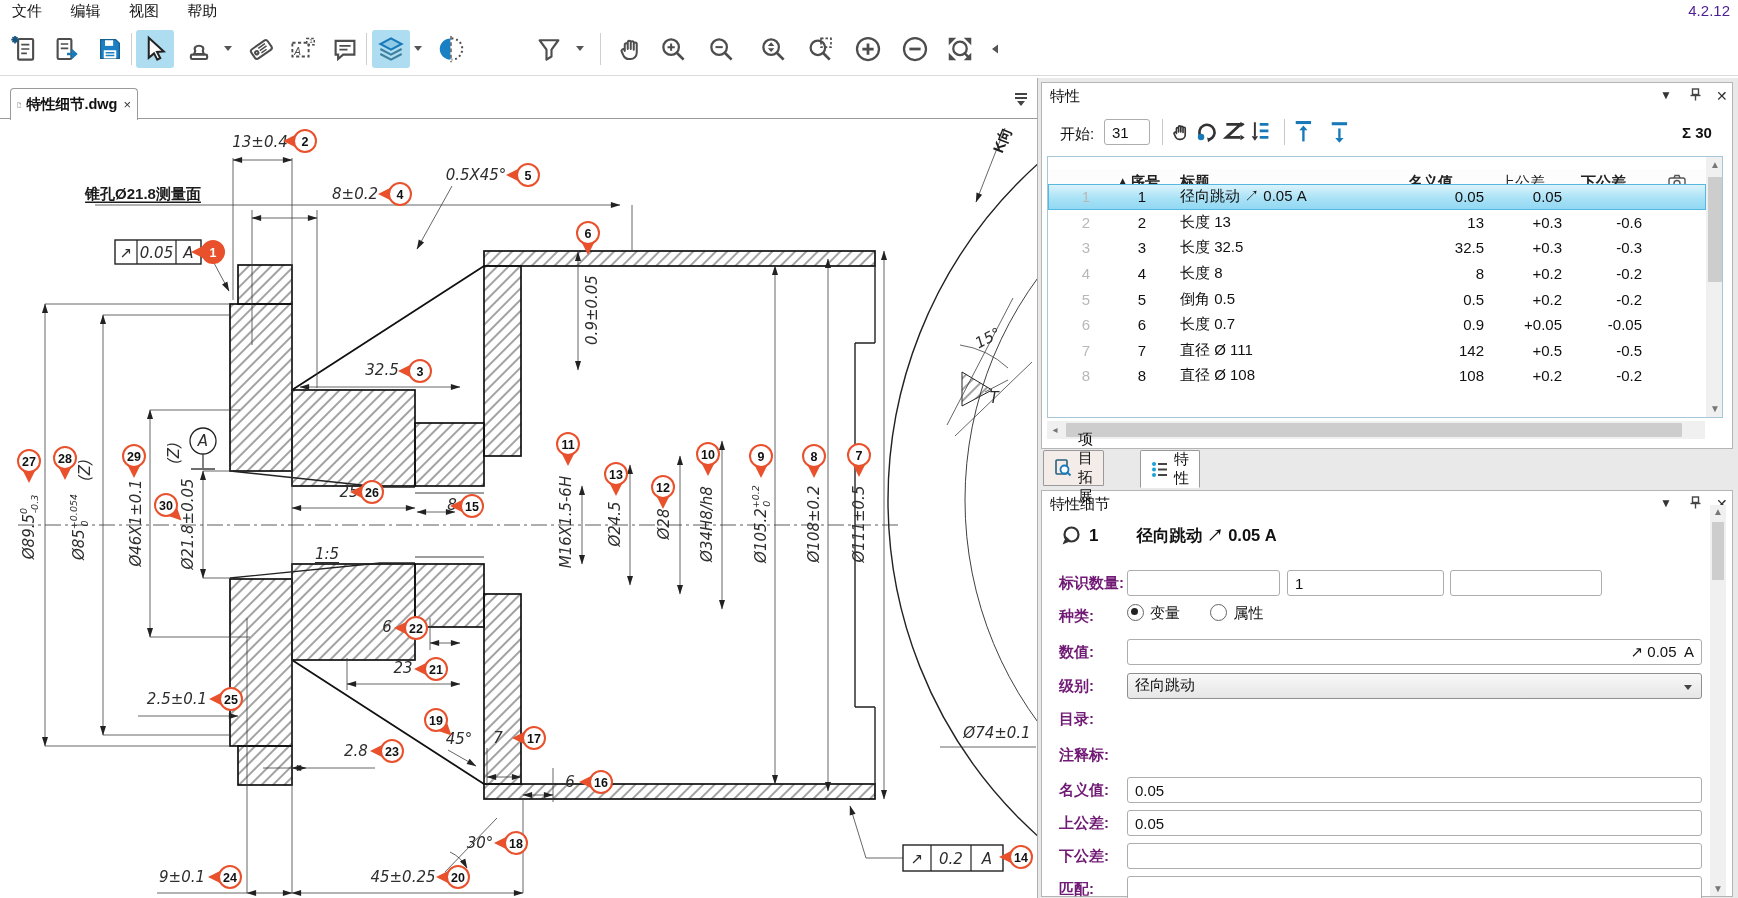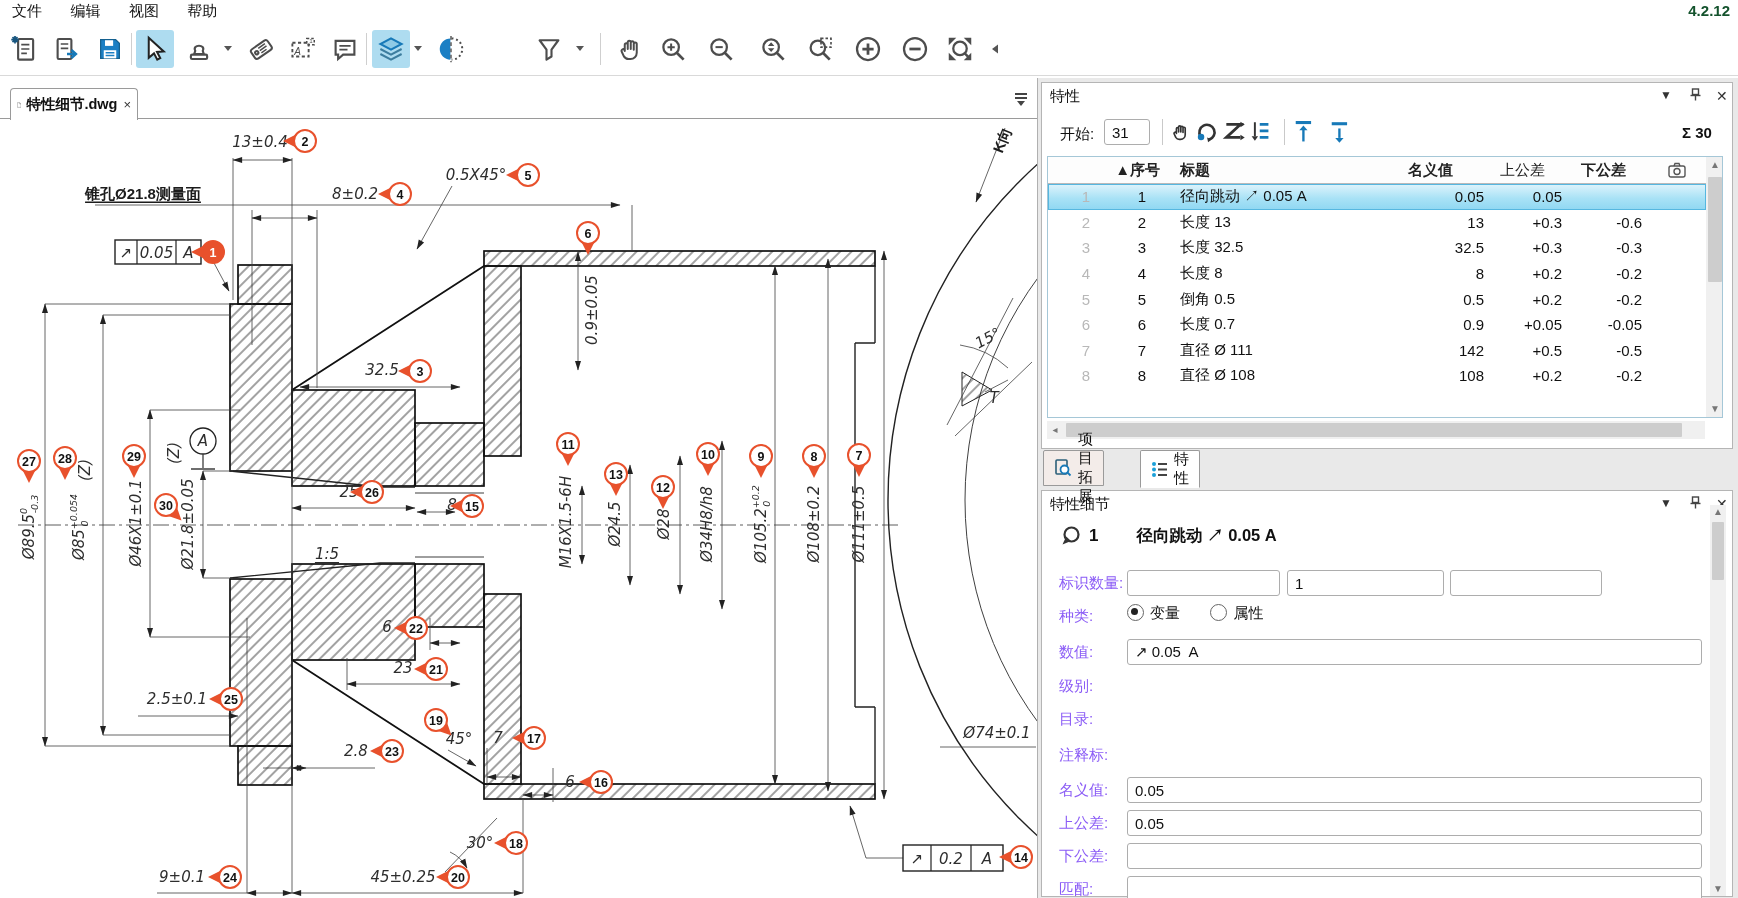--- a/index.html
+++ b/index.html
@@ -1,21 +1,21 @@
 <!DOCTYPE html>
 <html><head>
 <meta charset="utf-8">
 <style>
   html,body{margin:0;padding:0;width:1738px;height:898px;overflow:hidden;background:#fff;
     font-family:"Liberation Sans",sans-serif;-webkit-font-smoothing:antialiased;}
   .abs{position:absolute;box-sizing:border-box;}
   
   #menubar{left:0;top:0;width:1738px;height:22px;background:#fff;}
   #menubar span{display:inline-block;margin:2px 0 0 0;padding:0 12px;font-size:15px;color:#111;cursor:default;}
-  #version{right:8px;top:2px;font-size:15px;font-weight:bold;color:#14532d;margin-left:12px;}
+  #version{right:8px;top:2px;font-size:15px;font-weight:normal;color:#4c1d95;margin-left:12px;}
   #toolbar{left:0;top:22px;width:1738px;height:54px;background:#fff;border-bottom:1px solid #d9d9d9;}
   .tool{position:absolute;top:8px;width:38px;height:38px;border-radius:3px;display:flex;align-items:center;justify-content:center;}
   .tool.active{background:#aedcf0;}
   .tool svg{width:30px;height:30px;}
   .tsep{position:absolute;top:11px;width:1px;height:32px;background:#cfcfcf;}
   .tdd{position:absolute;top:24px;width:0;height:0;border-left:4px solid transparent;border-right:4px solid transparent;border-top:5px solid #555;}
   
   #canvas-bg{left:0;top:76px;width:1037px;height:822px;background:#fff;}
   #tabline{left:0;top:118px;width:1037px;height:1px;background:#9a9a9a;z-index:4;}
   #doc-tab{left:10px;top:88px;width:128px;height:32px;background:#fff;border:1px solid #9a9a9a;border-bottom:none;
@@ -51,21 +51,21 @@
   .sbtn{position:absolute;display:flex;align-items:center;justify-content:center;}
   
   #start-label{left:18px;top:42px;font-size:15px;color:#111;}
   #start-input{left:62px;top:36px;width:46px;height:26px;}
   .inp{position:absolute;border:1px solid #adadad;border-radius:3px;background:#fff;
     font:15px "Liberation Sans",sans-serif;color:#111;padding:0 7px;box-sizing:border-box;height:26px;}
   .vsep{position:absolute;width:1px;background:#c9c9c9;}
   #sum-count{left:640px;top:41px;font-size:15px;font-weight:bold;color:#111;}
   
   #ptable{left:5px;top:73px;width:676px;height:262px;border:1px solid #a5c7d7;background:#fff;overflow:hidden;}
-  .thead{position:absolute;left:0;top:0;width:658px;height:26px;border-bottom:1px solid #b9b9b9;background:#fdfdfd;}
+  .thead{position:absolute;left:0;top:12px;width:658px;height:26px;border-bottom:1px solid #b9b9b9;background:#fdfdfd;}
   .thc{position:absolute;top:0;height:26px;line-height:26px;font-size:15px;color:#222;}
   .tbody{position:absolute;left:0;top:27px;width:658px;}
   .trow{position:relative;width:658px;height:25.6px;display:grid;grid-template-columns:52px 60px 240px 92px 78px 80px;align-items:center;}
   .trow.sel{background:linear-gradient(#dff4fc,#a9e2f6 55%,#8fd7f2);outline:1px solid #56b7e0;outline-offset:-1px;}
   .tcell{font-size:15px;color:#111;white-space:nowrap;}
   .c-idx{color:#b8b8b8;text-align:right;padding-right:10px;}
   .c-no{text-align:right;padding-right:14px;}
   .c-title{text-align:left;padding-left:20px;}
   .c-num{text-align:right;padding-right:8px;}
   
@@ -76,21 +76,21 @@
   #panel-tabs{left:5px;top:372px;height:36px;}
   .ptab{position:absolute;top:0;height:34px;border:1px solid #9a9a9a;display:flex;align-items:center;padding:0 10px;
     font-size:15px;color:#111;border-radius:2px 2px 0 0;}
   .ptab .ti{margin-right:6px;display:flex;}
   #tab-expand{left:0;background:#f3ece9;z-index:1;}
   #tab-feature{left:97px;background:#fff;height:36px;z-index:2;border-bottom:1px solid #fff;}
   
   #item-row{position:absolute;left:18px;top:34px;display:flex;align-items:center;}
   #item-no{font-size:17px;font-weight:bold;color:#111;margin:0 0 0 8px;}
   #item-title{font-size:16.5px;font-weight:bold;color:#111;margin-left:38px;}
-  .flabel{position:absolute;left:17px;font-size:15px;color:#8b5cf6;}
+  .flabel{position:absolute;left:17px;font-size:15px;color:#701a75;font-weight:bold;}
   .fctl{left:85px;width:575px;}
   .drop{position:absolute;height:26px;border:1px solid #8f8f8f;border-radius:3px;
     background:linear-gradient(#f8f8f8,#e6e6e6);font:15px "Liberation Sans",sans-serif;color:#111;
     padding:2px 7px 0 7px;box-sizing:border-box;}
   .dd-arrow{position:absolute;right:9px;top:11px;width:0;height:0;border-left:4px solid transparent;
     border-right:4px solid transparent;border-top:5px solid #444;}
   .radio{display:inline-block;width:15px;height:15px;border:1px solid #666;border-radius:50%;background:#fff;
     vertical-align:-3px;margin-right:6px;position:relative;}
   .radio.on::after{content:"";position:absolute;left:3px;top:3px;width:7px;height:7px;border-radius:50%;background:#222;}
   .rlabel{font-size:15px;color:#111;margin-right:26px;}
@@ -786,23 +786,24 @@
     <input class="inp" style="left: 245px; top: 79px; width: 157px;" value="1">
     <input class="inp" style="left: 408px; top: 79px; width: 152px;" value="">
 
     <div class="flabel" style="top:116px">种类:</div>
     <div class="abs" style="left:85px;top:113px">
       <span class="radio on"></span><span class="rlabel">变量</span>
       <span class="radio"></span><span class="rlabel">属性</span>
     </div>
 
     <div class="flabel" style="top:152px">数值:</div>
-    <input class="inp fctl" style="position: absolute; top: 148px;" value="↗ 0.05  A">
+    <input class="inp fctl" style="position: absolute; top: 148px; text-align: right;" value="↗ 0.05  A">
 
     <div class="flabel" style="top:186px">级别:</div>
+    <div class="drop fctl" style="top:182px"><span>径向跳动</span><span class="dd-arrow"></span></div>
 
     <div class="flabel" style="top:219px">目录:</div>
 
     <div class="flabel" style="top:255px">注释标:</div>
 
     <div class="flabel" style="top:290px">名义值:</div>
     <input class="inp fctl" style="position: absolute; top: 286px;" value="0.05">
 
     <div class="flabel" style="top:323px">上公差:</div>
     <input class="inp fctl" style="position: absolute; top: 319px;" value="0.05">

